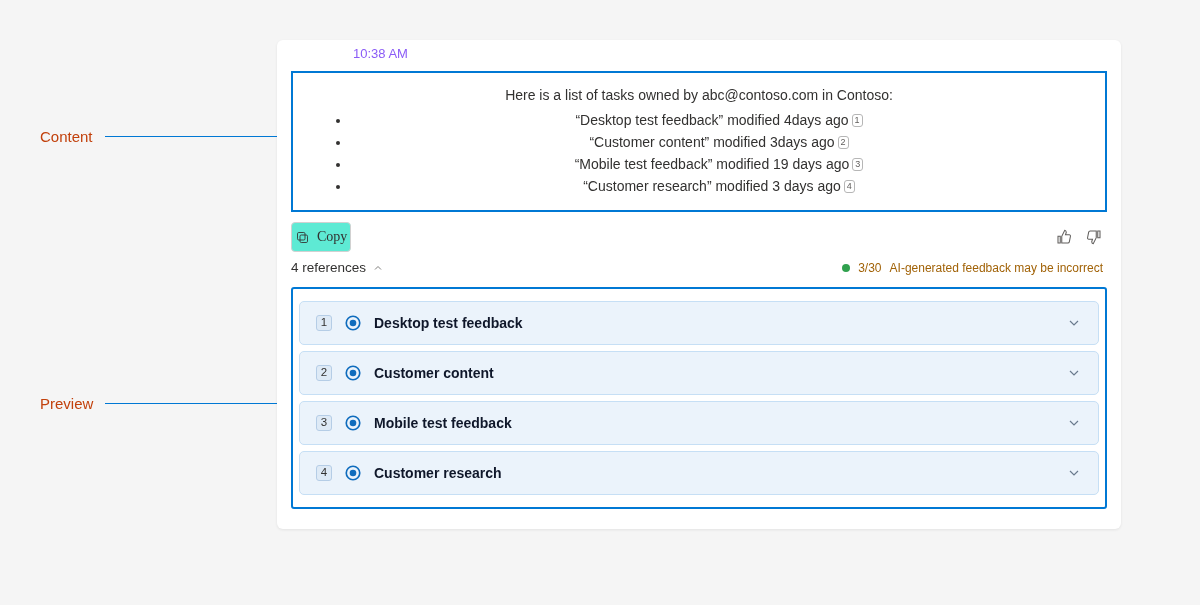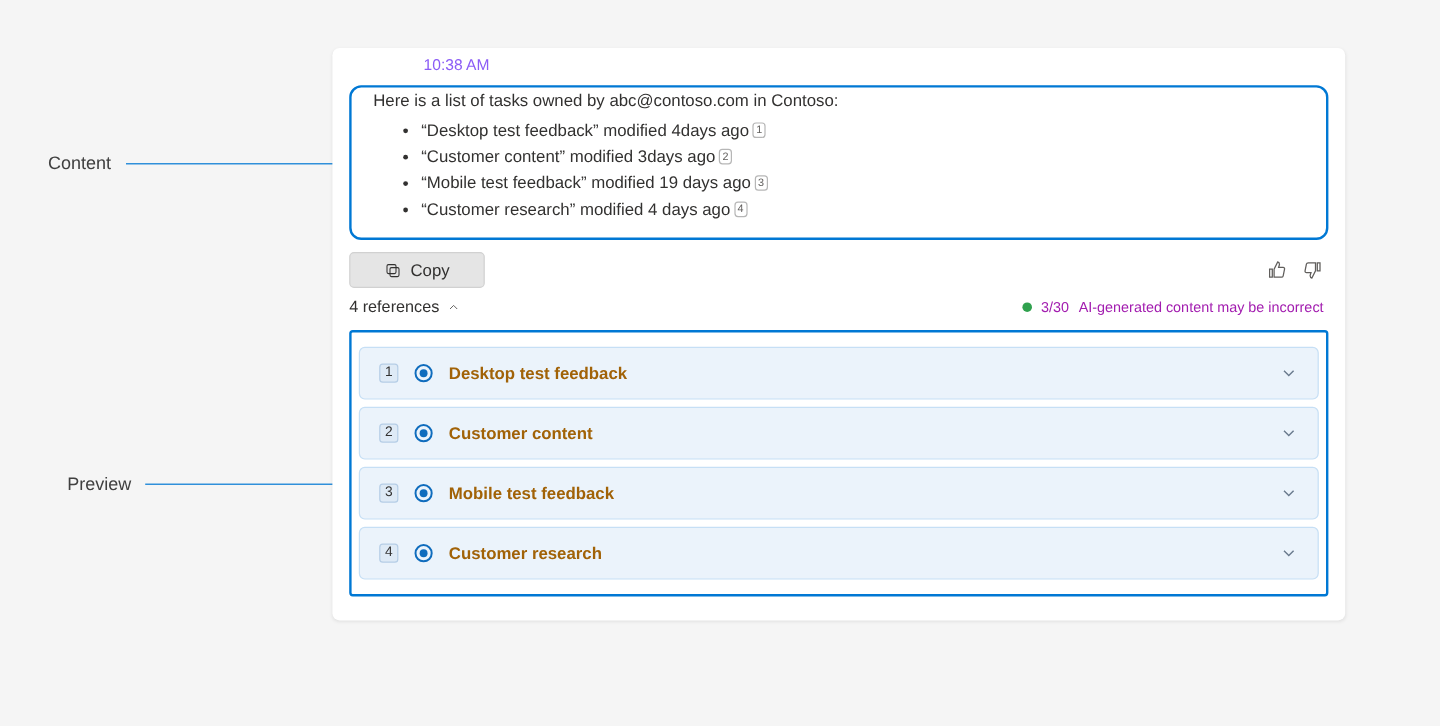--- a/index.html
+++ b/index.html
@@ -13,21 +13,21 @@
       color: #323130;
     }
     .stage {
       position: absolute;
       left: 0; right: 0; top: 0; bottom: 0;
     }
     .label-callout {
       position: absolute;
       display: flex;
       align-items: center;
-      color: #404040;
+      color: #c2410c;
       font-size: 15px;
     }
     .label-callout .line {
       height: 1px;
       background: #0078d4;
       margin-left: 12px;
     }
     .card {
       position: absolute;
       left: 277px;
@@ -42,24 +42,25 @@
       position: relative;
     }
     .timestamp {
       color: #8b5cf6;
       font-size: 13px;
       padding: 6px 0 10px 76px;
     }
     .content-box {
       margin: 0 14px 0 14px;
       border: 2px solid #0078d4;
-      border-radius: 10px;
-      padding: 0 18px 12px 18px;
+      border-radius: 0;
+      padding: 12px 18px 12px 18px;
       color: #323130;
       line-height: 1.5;
+      text-align: center;
     }
     .content-intro { }
     .content-list {
       list-style: disc;
       padding-left: 40px;
       margin-top: 4px;
     }
     .content-list li { margin: 1px 0; }
     .footnote-badge {
       display: inline-block;
@@ -77,26 +78,27 @@
       display: flex;
       align-items: center;
       padding: 10px 18px 0 14px;
       justify-content: space-between;
     }
     .copy-btn {
       display: inline-flex;
       align-items: center;
       gap: 7px;
       border: 1px solid #d1d1d1;
-      background: #e5e5e5;
+      background: #5eead4;
       border-radius: 4px;
-      padding: 6px 28px;
+      padding: 6px 3px;
       font-size: 14px;
       color: #323130;
       cursor: pointer;
+      font-family: Liberation Serif, serif;
     }
     .copy-btn .copy-ico {
       width: 15px; height: 15px;
       stroke: #323130; fill: none; stroke-width: 1.4;
     }
     .feedback-icons { display: flex; gap: 12px; }
     .thumb-ico { width: 18px; height: 18px; stroke: #605e5c; fill: none; stroke-width: 1.4; cursor: pointer; }
 
     .ref-row {
       display: flex;
@@ -106,21 +108,21 @@
     }
     .ref-toggle {
       display: inline-flex;
       align-items: center;
       gap: 6px;
       color: #323130;
       font-size: 13.5px;
       cursor: pointer;
     }
     .ref-toggle .chev { width: 12px; height: 12px; stroke: #605e5c; fill: none; stroke-width: 1.6; }
-    .disclaimer { display: flex; align-items: center; gap: 8px; font-size: 12px; color: #a21caf; }
+    .disclaimer { display: flex; align-items: center; gap: 8px; font-size: 12px; color: #a16207; }
     .disclaimer .dot { width: 8px; height: 8px; border-radius: 50%; background: #30a14e; display: inline-block; }
     .disclaimer .counter { }
 
     .preview-block {
       margin: 6px 14px 0 14px;
       border: 2px solid #0078d4;
       border-radius: 3px;
       padding: 6px 6px 6px 6px;
     }
     .ref-item {
@@ -138,53 +140,53 @@
       font-size: 11.5px;
       background: #deeaf6;
       border: 1px solid #b5cde6;
       color: #323130;
       border-radius: 3px;
       width: 16px; height: 16px;
       display: inline-flex; align-items: center; justify-content: center;
       line-height: 1;
     }
     .ref-item .ref-ico { width: 18px; height: 18px; }
-    .ref-item .ref-title { font-weight: 600; color: #a16207; }
+    .ref-item .ref-title { font-weight: 600; color: #0f172a; }
     .ref-item .chev-r {
       margin-left: auto;
       width: 16px; height: 16px;
       stroke: #6b7b8e; fill: none; stroke-width: 1.8;
     }
   </style>
 </head>
 <body>
 
 <div class="stage">
 
   <div class="label-callout" style="left:40px; top:128px;">
     <span>Content</span>
     <span class="line" style="width:176px;"></span>
   </div>
 
-  <div class="label-callout" style="left:40px; top:395px;margin-left:16px;">
+  <div class="label-callout" style="left:40px; top:395px;">
     <span>Preview</span>
     <span class="line" style="width:180px;"></span>
   </div>
 
   <div class="card">
     <div class="card-inner">
       <div class="timestamp">10:38 AM</div>
 
       <div class="content-box">
         <div class="content-intro">Here is a list of tasks owned by abc@contoso.com in Contoso:</div>
         <ul class="content-list">
           <li><span>“Desktop test feedback” modified 4days ago</span><span class="footnote-badge">1</span></li>
           <li><span>“Customer content” modified 3days ago</span><span class="footnote-badge">2</span></li>
           <li><span>“Mobile test feedback” modified 19 days ago</span><span class="footnote-badge">3</span></li>
-          <li><span>“Customer research” modified 4 days ago</span><span class="footnote-badge">4</span></li>
+          <li><span>“Customer research” modified 3 days ago</span><span class="footnote-badge">4</span></li>
         </ul>
       </div>
 
       <div class="under-content">
         <button class="copy-btn">
           <svg class="copy-ico" viewBox="0 0 24 24">
               <rect x="8" y="8" width="12" height="12" rx="2"></rect>
               <rect x="4" y="4" width="12" height="12" rx="2"></rect>
             </svg>
           <span>Copy</span>
@@ -202,21 +204,21 @@
       <div class="ref-row">
         <div class="ref-toggle">
           <span>4 references</span>
           <svg class="chev" viewBox="0 0 24 24">
               <polyline points="6 15 12 9 18 15"></polyline>
             </svg>
         </div>
         <div class="disclaimer">
           <span class="dot"></span>
           <span class="counter">3/30</span>
-          <span>AI-generated content may be incorrect</span>
+          <span>AI-generated feedback may be incorrect</span>
         </div>
       </div>
 
       <div class="preview-block">
         <div class="ref-item">
           <span class="num">1</span>
           <svg class="ref-ico" viewBox="0 0 24 24">
               <circle cx="12" cy="12" r="9" fill="none" stroke="#0f6cbd" stroke-width="2.2"></circle>
               <circle cx="12" cy="12" r="4.4" fill="#0f6cbd"></circle>
             </svg>

